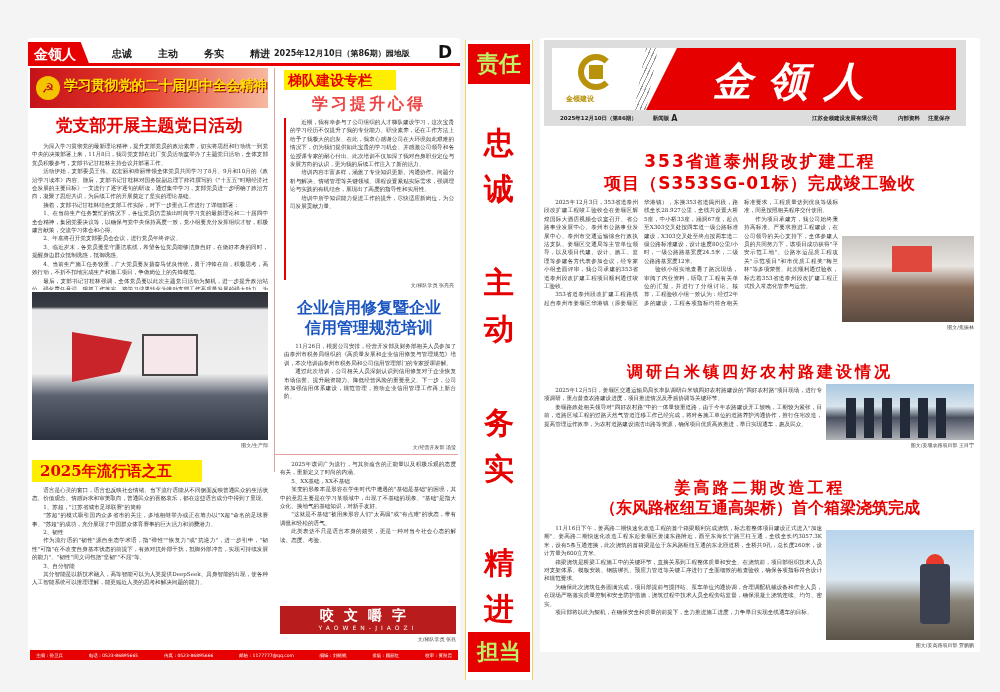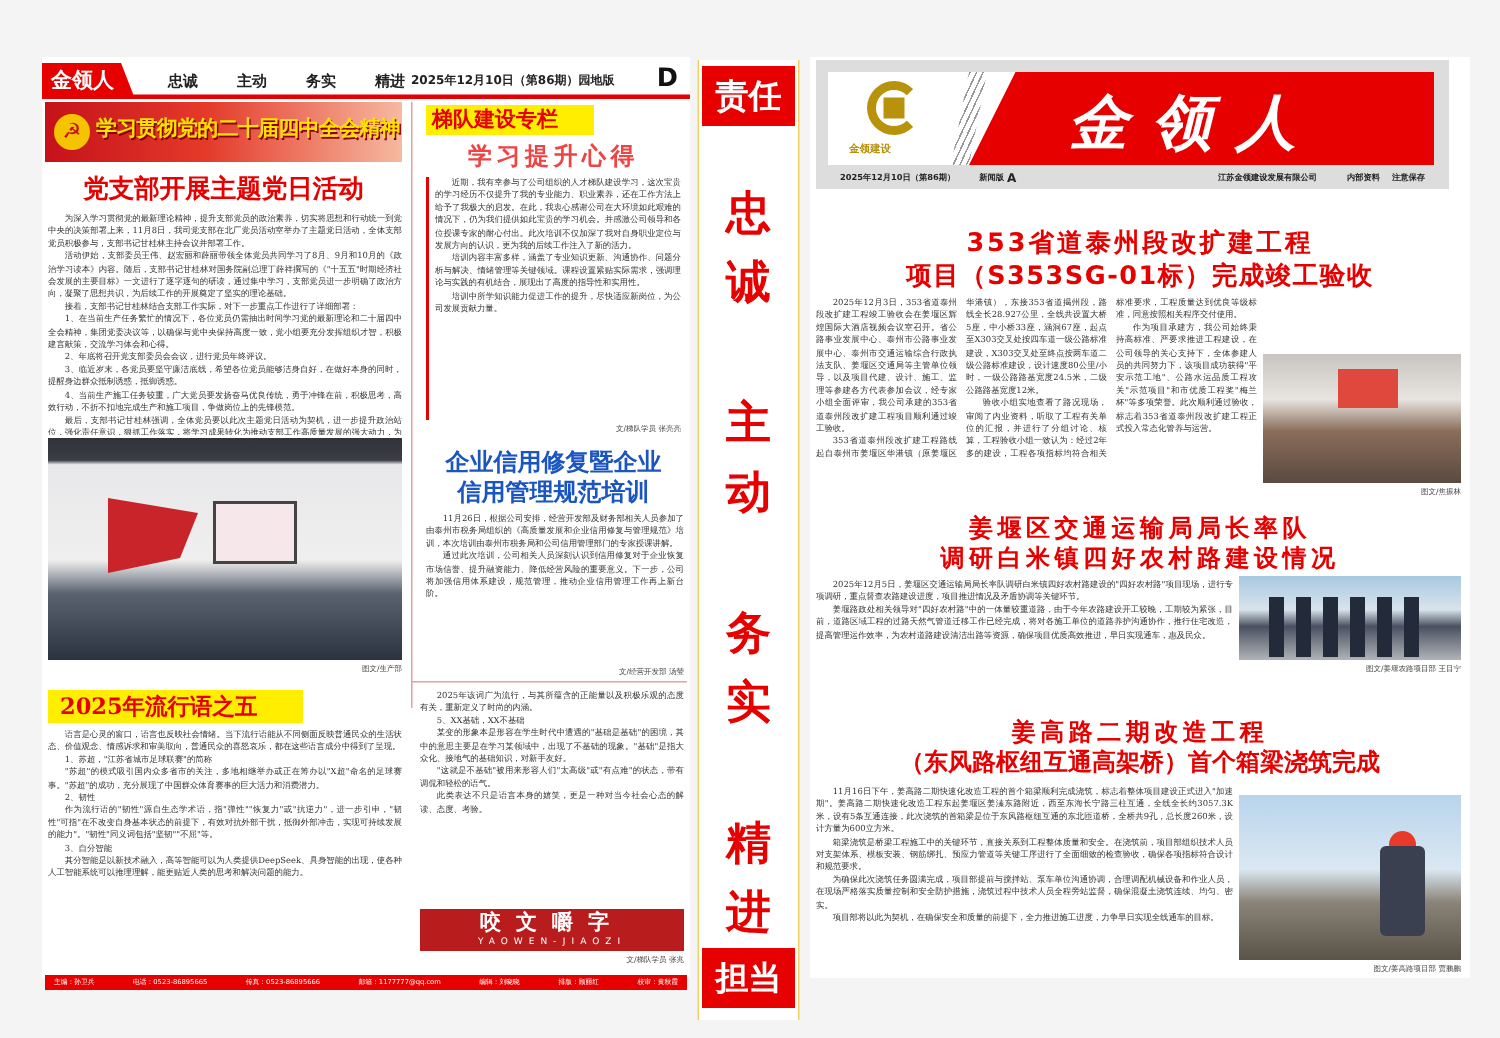--- a/index.html
+++ b/index.html
@@ -1,21 +1,21 @@
 <!DOCTYPE html>
 <html><head>
 <meta charset="utf-8">
 <style>
   * { box-sizing: border-box; margin: 0; padding: 0; }
   body { width: 1000px; height: 692px; background: #f4f4f4; font-family: "DejaVu Sans", sans-serif; position: relative; overflow: hidden; }
   .page { position: absolute; background: #fff; }
   #page-d { left: 28px; top: 38px; width: 432px; height: 614px; }
   #page-a { left: 540px; top: 38px; width: 440px; height: 614px; }
   .spine { position: absolute; left: 465px; top: 40px; width: 68px; height: 640px; border-left: 1.5px solid #f0d060; border-right: 1.5px solid #f0d060; background: #fff; }
-  .spine-top, .spine-bot { position: absolute; left: 2px; width: 62px; height: 40px; background: #e60000; color: #ffffff; font-family: Liberation Sans, sans-serif; font-weight: bold; font-size: 22px; display: flex; align-items: center; justify-content: center; }
+  .spine-top, .spine-bot { position: absolute; left: 2px; width: 62px; height: 40px; background: #e60000; color: #bef264; font-family: Liberation Sans, sans-serif; font-weight: bold; font-size: 22px; display: flex; align-items: center; justify-content: center; }
   .spine-top { top: 4px; } .spine-bot { bottom: 8px; margin-top: 44px; }
   .spine-words { position: absolute; top: 80px; left: 0; width: 100%; display: flex; flex-direction: column; align-items: center; }
   .spine-word { display: flex; flex-direction: column; align-items: center; margin-bottom: 48px; }
   .spine-word span { color: #e60000; font-weight: bold; font-size: 30px; line-height: 46px; }
 
   
   .d-header { position: absolute; left: 0; top: 4px; width: 432px; height: 24px; border-bottom: 3px solid #e60000; }
   .d-logo { position: absolute; left: 0; top: 0; width: 62px; height: 24px; background: #e60000; color: #fff; font-family: "DejaVu Serif", serif; font-weight: bold; font-size: 14px; line-height: 24px; padding-left: 6px; clip-path: polygon(0 0, 85% 0, 100% 100%, 0 100%); }
   .d-motto { position: absolute; left: 84px; top: 5px; display: flex; gap: 26px; font-size: 10px; font-weight: bold; color: #222; }
   .d-date { position: absolute; left: 246px; top: 6px; font-size: 8px; font-weight: bold; color: #222; }
@@ -192,21 +192,20 @@
     <p>2025年12月3日，353省道泰州段改扩建工程竣工验收会在姜堰区辉煌国际大酒店视频会议室召开。省公路事业发展中心、泰州市公路事业发展中心、泰州市交通运输综合行政执法支队、姜堰区交通局等主管单位领导，以及项目代建、设计、施工、监理等参建各方代表参加会议，经专家小组全面评审，我公司承建的353省道泰州段改扩建工程项目顺利通过竣工验收。</p>
     <p>353省道泰州段改扩建工程路线起自泰州市姜堰区华港镇（原姜堰区华港镇），东接353省道揭州段，路线全长28.927公里，全线共设置大桥5座，中小桥33座，涵洞67座，起点至X303交叉处按四车道一级公路标准建设，X303交叉处至终点按两车道二级公路标准建设，设计速度80公里/小时，一级公路路基宽度24.5米，二级公路路基宽度12米。</p>
     <p>验收小组实地查看了路况现场，审阅了内业资料，听取了工程有关单位的汇报，并进行了分组讨论、核算，工程验收小组一致认为：经过2年多的建设，工程各项指标均符合相关标准要求，工程质量达到优良等级标准，同意按照相关程序交付使用。</p>
     <p>作为项目承建方，我公司始终秉持高标准、严要求推进工程建设，在公司领导的关心支持下，全体参建人员的共同努力下，该项目成功获得"平安示范工地"、公路水运品质工程攻关"示范项目"和市优质工程奖"梅兰杯"等多项荣誉。此次顺利通过验收，标志着353省道泰州段改扩建工程正式投入常态化管养与运营。</p>
   </div>
   <div class="photo" style="left:302px;top:198px;width:132px;height:86px;background:linear-gradient(180deg,#c8c4c0 0%,#e8e4e0 35%,#8a6d5a 60%,#5a4a40 100%);">
     <div style="position:absolute;left:50px;top:10px;width:40px;height:26px;background:#e0483e;"></div>
   </div>
   <div class="caption" style="left:340px;top:286px;width:94px;">图文/焦振林</div>
 
-  <div class="h-red" style="position:absolute;left:0;top:304px;width:440px;font-size:16px;letter-spacing:3px;">姜堰区交通运输局局长率队</div>
   <div class="h-red" style="position:absolute;left:0;top:324px;width:440px;font-size:16px;letter-spacing:3px;">调研白米镇四好农村路建设情况</div>
   <div class="body-text" style="position:absolute;left:4px;top:348px;width:278px;height:72px;overflow:hidden;">
     <p>2025年12月5日，姜堰区交通运输局局长率队调研白米镇四好农村路建设的"四好农村路"项目现场，进行专项调研，重点督查农路建设进度，项目推进情况及矛盾协调等关键环节。</p>
     <p>姜堰路政处相关领导对"四好农村路"中的一体量较重道路，由于今年农路建设开工较晚，工期较为紧张，目前，道路区域工程的过路天然气管道迁移工作已经完成，将对各施工单位的道路养护沟通协作，推行住宅改造，提高管理运作效率，为农村道路建设清洁出路等资源，确保项目优质高效推进，早日实现通车，惠及民众。</p>
   </div>
   <div class="photo" style="left:286px;top:346px;width:148px;height:56px;background:linear-gradient(180deg,#a8c8e0 0%,#d8e4ec 40%,#4a5060 60%,#b0b4b8 100%);">
     <div style="position:absolute;left:20px;top:14px;width:100px;height:40px;background:repeating-linear-gradient(90deg,#232a3a 0 10px,transparent 10px 18px);"></div>
   </div>
   <div class="caption" style="left:300px;top:404px;width:134px;">图文/姜堰农路项目部 王目宁</div>
 

